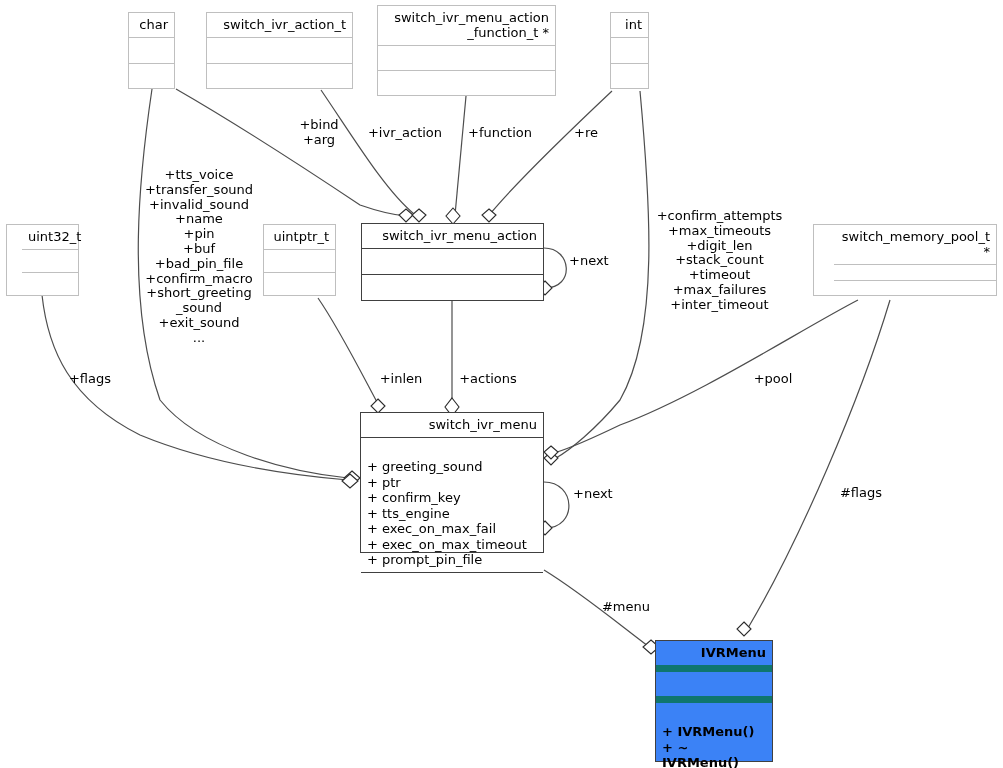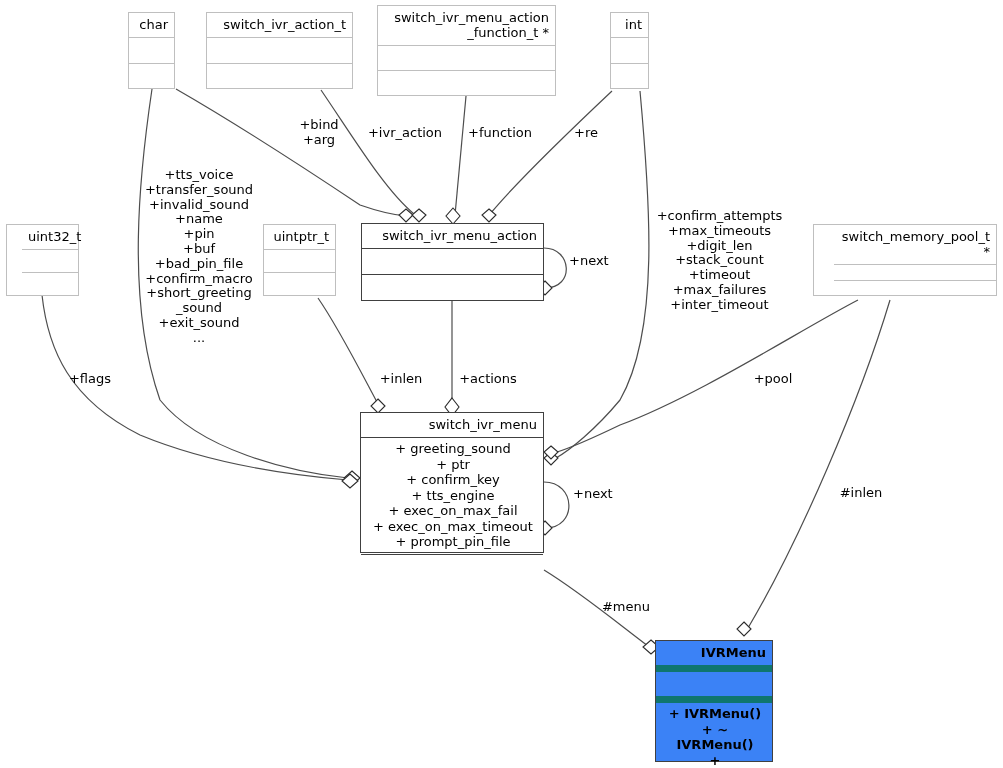--- a/index.html
+++ b/index.html
@@ -65,23 +65,23 @@
     font-weight: bold;
   }
   .cell {
     flex: 1 1 auto;
     min-height: 14px;
   }
   .members {
     font-size: 13px;
     line-height: 15.5px;
     color: #000000;
-    padding: 3px 4px 4px 6px;
+    padding: 21px 4px 4px 6px;
     white-space: pre-line;
-    text-align: center;
+    text-align: left;
   }
   .edge-label {
     position: absolute;
     font-size: 13px;
     line-height: 14.8px;
     color: #000000;
     white-space: pre-line;
     text-align: center;
   }
   .edge-label.left-anchor { text-align: left; }
@@ -257,15 +257,15 @@
   <div class="edge-label" style="left:455px; top:372px; width:66px;">+actions</div>
 
   <div class="edge-label left-anchor" style="left:569px; top:254px; width:48px;">+next</div>
 
   <div class="edge-label left-anchor" style="left:573px; top:487px; width:48px;">+next</div>
 
   <div class="edge-label" style="left:751px; top:372px; width:44px;">+pool</div>
 
   <div class="edge-label" style="left:598px; top:600px; width:56px;">#menu</div>
 
-  <div class="edge-label" style="left:836px; top:486px; width:50px;">#inlen</div>
+  <div class="edge-label" style="left:836px; top:486px; width:50px;">#flags</div>
 
 </div>
 
 </body></html>

